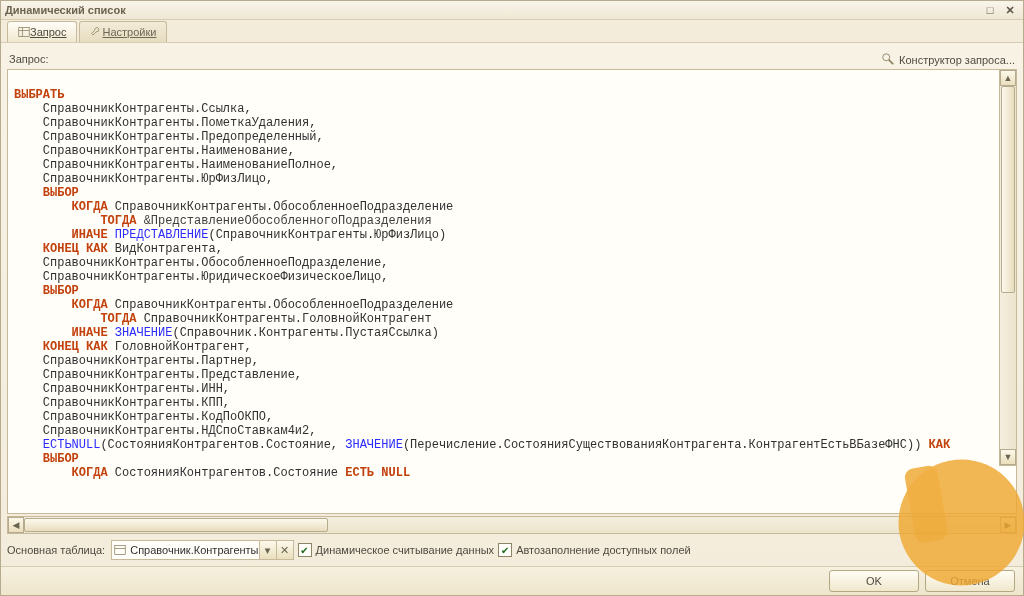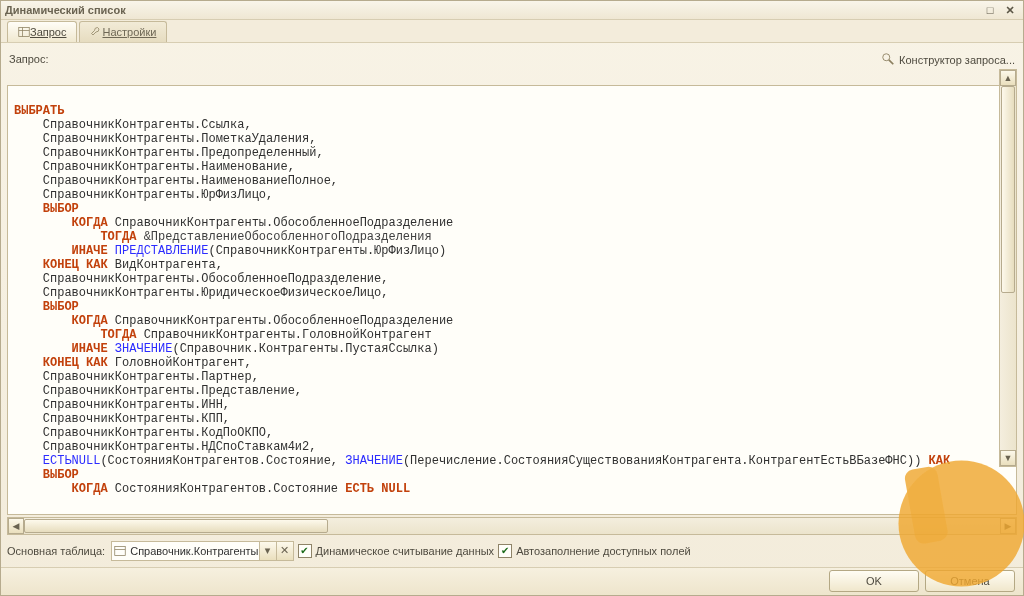--- a/index.html
+++ b/index.html
@@ -82,21 +82,21 @@
     flex: 1;
     display: flex;
     flex-direction: column;
     padding: 4px 6px 6px 6px;
   }
   .content-header {
     height: 20px;
     display: flex;
     align-items: center;
     justify-content: space-between;
-    padding: 2px 2px 16px 2px;
+    padding: 2px 2px 0 2px;
     font-size: 11px;
     color: #4e4a3f;
   }
   .constructor-link {
     color: #4e4a3f;
     display: inline-flex;
     align-items: flex-end;
     gap: 4px;
   }
   .constructor-link svg { width: 14px; height: 14px; }

